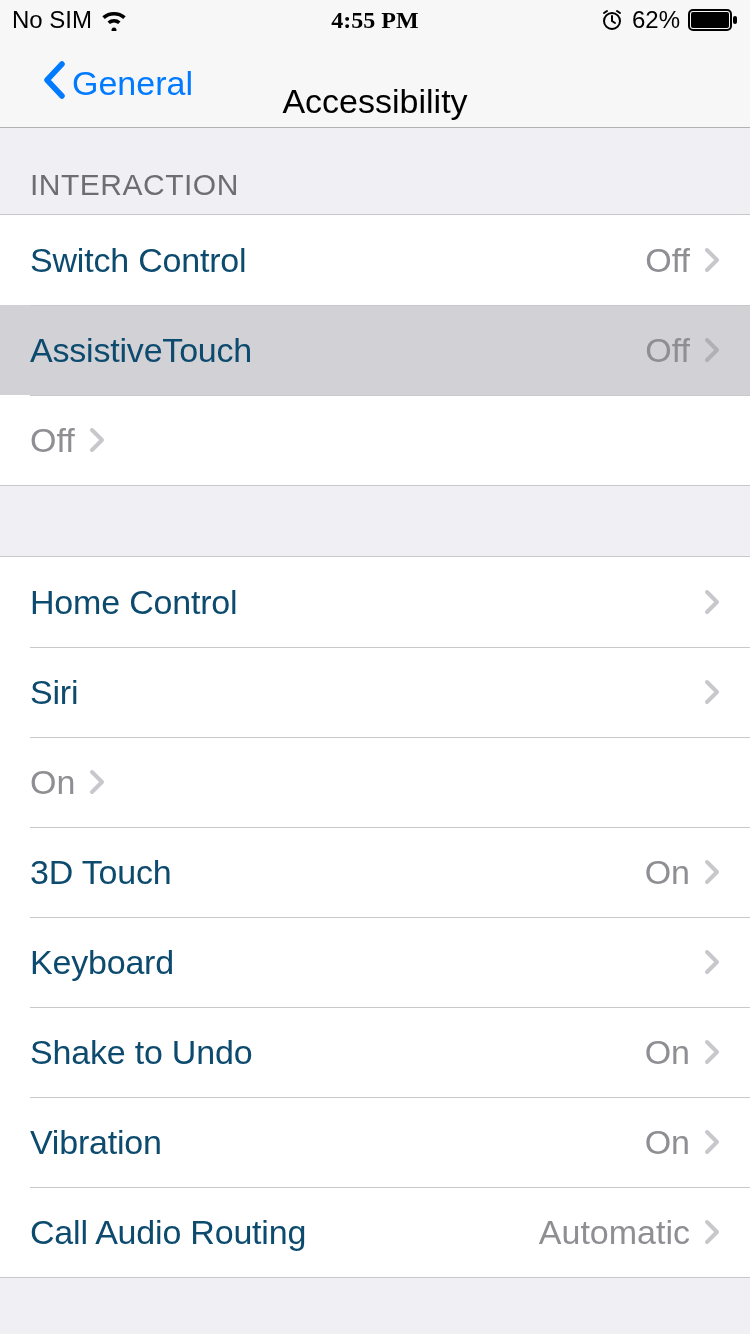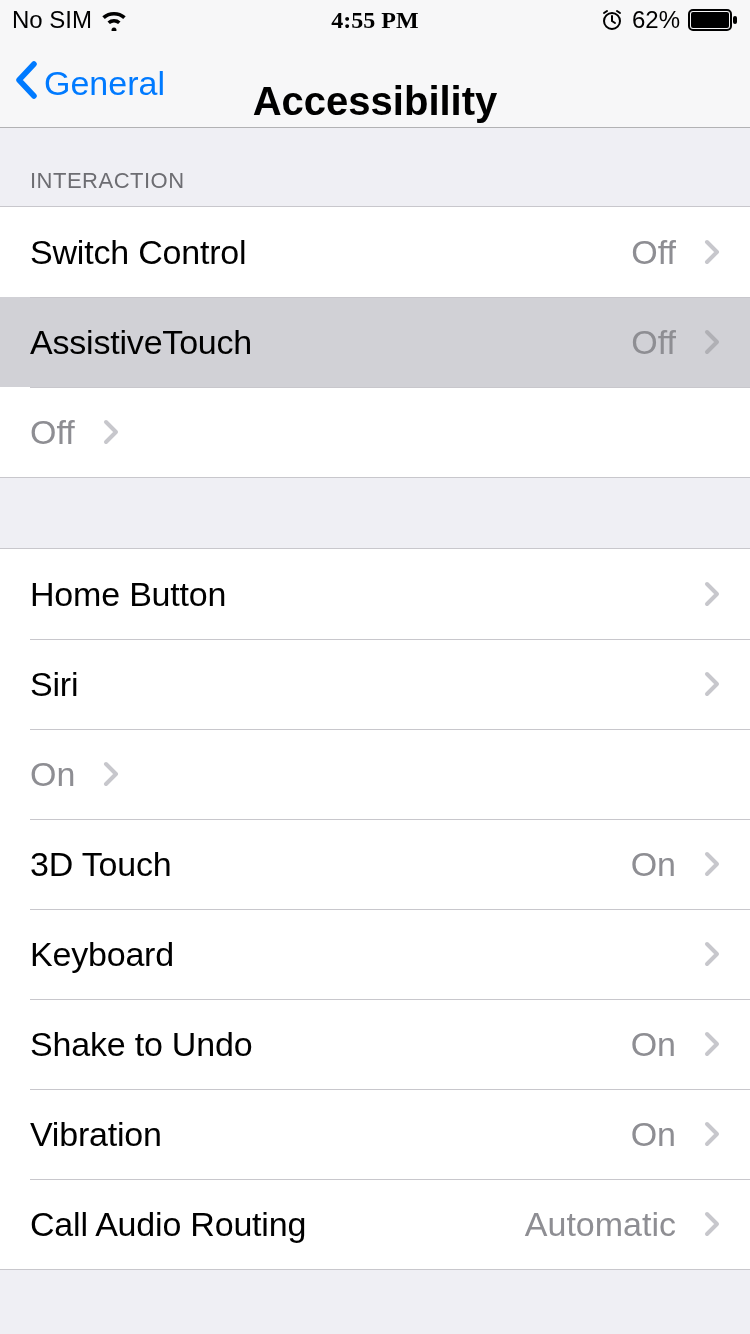--- a/index.html
+++ b/index.html
@@ -50,37 +50,38 @@
       position: relative;
       display: flex;
       align-items: center;
     }
     .nav-back {
       display: flex;
       align-items: center;
       padding-left: 14px;
       color: #007aff;
       font-size: 34px;
+      margin-left: 28px;
     }
     .nav-back .chev {
       margin-right: 6px;
     }
     .nav-title {
       position: absolute;
       left: 50%;
       transform: translateX(-50%);
-      font-size: 40px;
-      font-weight: 700;
+      font-size: 34px;
+      font-weight: 400;
       color: #000;
       margin-top: 36px;
     }
     
     .section-header {
       padding: 40px 30px 12px;
-      font-size: 22px;
+      font-size: 30px;
       letter-spacing: 0.5px;
       color: #6d6d72;
       text-transform: uppercase;
     }
     .group {
       background: #fff;
       border-top: 1px solid #c8c7cc;
       border-bottom: 1px solid #c8c7cc;
     }
     .row {
@@ -98,27 +99,27 @@
       right: 0;
       height: 1px;
       background: #c8c7cc;
     }
     .row.highlight {
       background: #d1d1d6;
     }
     .row-label {
       flex: 1;
       font-size: 34px;
-      color: #000000;
+      color: #0c4a6e;
       letter-spacing: -0.2px;
     }
     .row-value {
       font-size: 34px;
       color: #8e8e93;
-      margin-right: 28px;
+      margin-right: 14px;
     }
     .chevron-right {
       color: #c7c7cc;
       display: flex;
       align-items: center;
     }
     .gap {
       height: 70px;
     }
   </style>
@@ -196,21 +197,21 @@
           <polyline points="3,3 13,13 3,23" fill="none" stroke="#c7c7cc" stroke-width="4" stroke-linecap="round" stroke-linejoin="round"></polyline>
         </svg>
     </span>
   </div>
 </div>
 
 <div class="gap"></div>
 
 <div class="group">
   <div class="row">
-    <span class="row-label">Home Button</span>
+    <span class="row-label">Home Control</span>
     <span class="row-value"></span>
     <span class="chevron-right">
       <svg width="16" height="26" viewBox="0 0 16 26">
           <polyline points="3,3 13,13 3,23" fill="none" stroke="#c7c7cc" stroke-width="4" stroke-linecap="round" stroke-linejoin="round"></polyline>
         </svg>
     </span>
   </div>
   <div class="row">
     <span class="row-label">Siri</span>
     <span class="row-value"></span>

